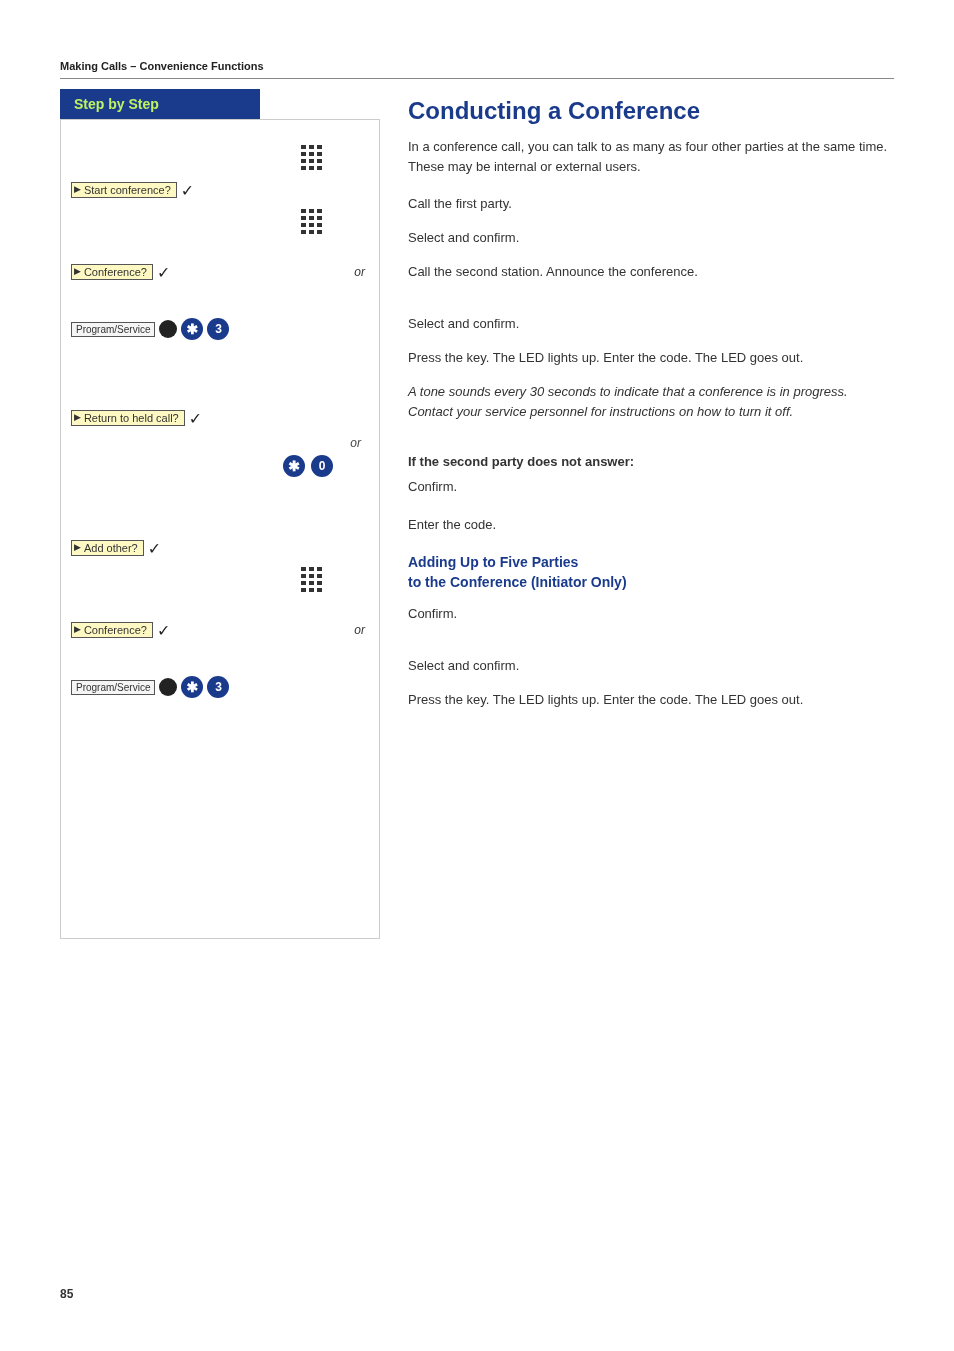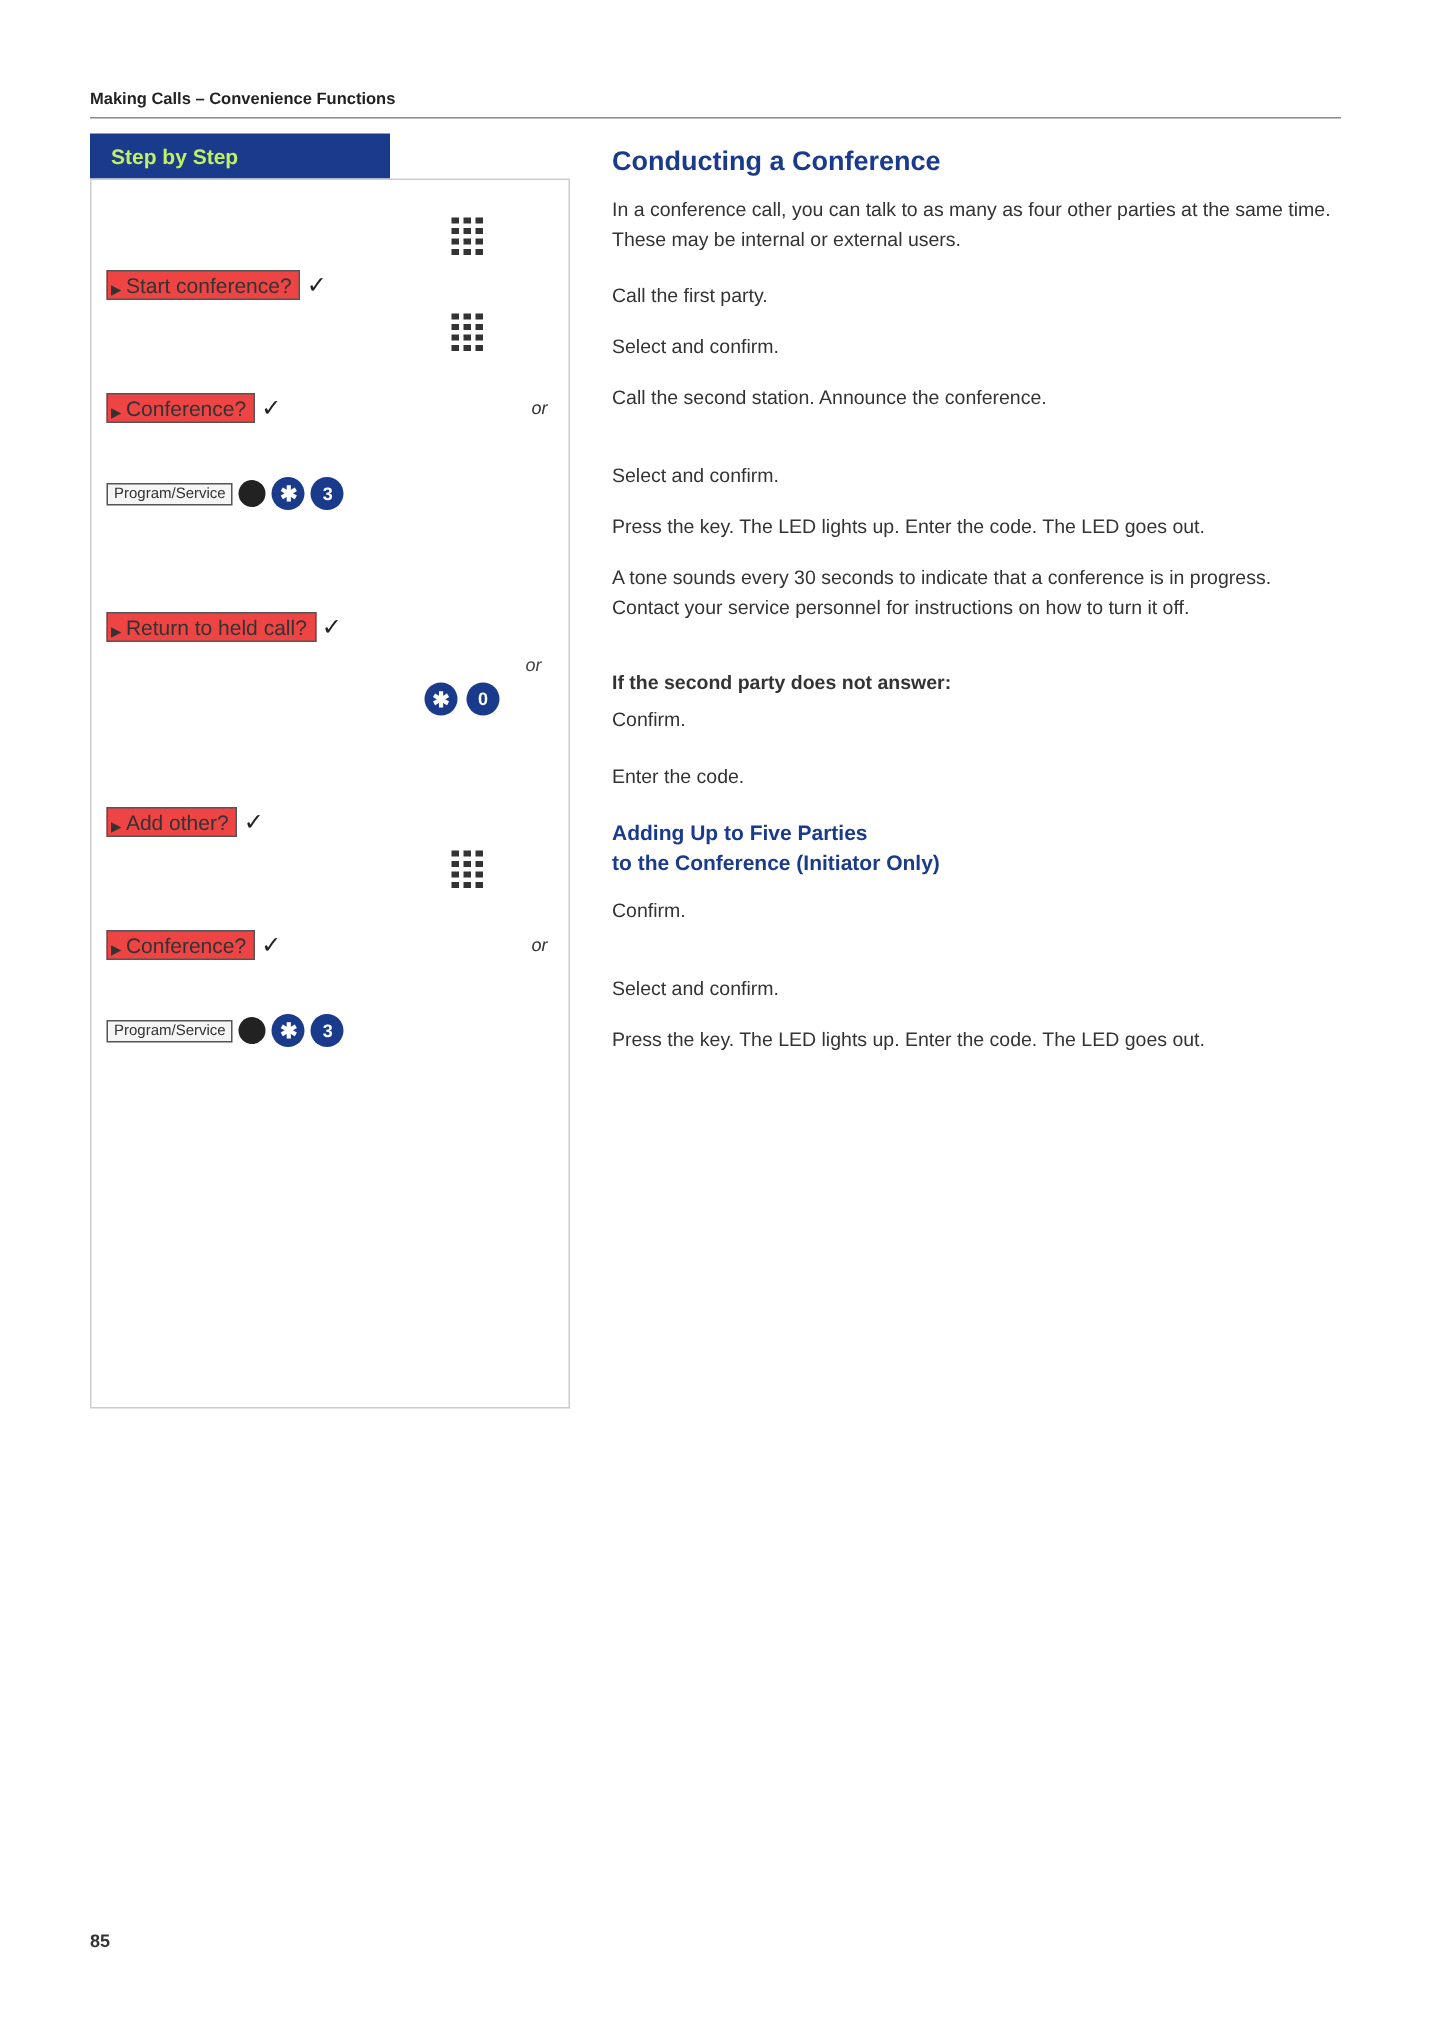--- a/index.html
+++ b/index.html
@@ -55,26 +55,26 @@
       display: flex;
       align-items: center;
       margin-bottom: 4px;
       min-height: 28px;
     }
     .step-row.margin-top {
       margin-top: 14px;
     }
     .arrow-btn {
       display: inline-flex;
-      align-items: flex-end;
+      align-items: flex-start;
       border: 1px solid #555;
       padding: 1px 5px 1px 2px;
-      font-size: 14px;
-      color: #333;
-      background: #ef4444;
+      font-size: 11px;
+      color: #333;
+      background: #fef9c3;
       white-space: nowrap;
       margin-right: 4px;
     }
     .arrow-btn::before {
       content: '▶';
       font-size: 9px;
       margin-right: 3px;
       color: #333;
     }
     .checkmark {
@@ -159,21 +159,21 @@
       font-size: 12px;
       color: #444;
       margin: 2px 0;
     }
     
     .right-col {
       flex: 1;
       padding-left: 28px;
     }
     .section-title {
-      font-size: 18px;
+      font-size: 24px;
       font-weight: bold;
       color: #1a3a8c;
       margin-bottom: 12px;
       margin-top: 8px;
     }
     .intro-text {
       font-size: 13px;
       line-height: 1.5;
       color: #333;
       margin-bottom: 14px;
@@ -190,20 +190,21 @@
     .step-text.tall {
       min-height: 38px;
       align-items: flex-start;
       padding-top: 4px;
     }
     .step-text.taller {
       min-height: 68px;
       align-items: flex-start;
       padding-top: 4px;
       display: block;
+      font-style: italic;
     }
     .bold-text {
       font-weight: bold;
       font-size: 13px;
       color: #333;
       margin: 8px 0 4px 0;
     }
     .sub-section-title {
       font-size: 14px;
       font-weight: bold;

